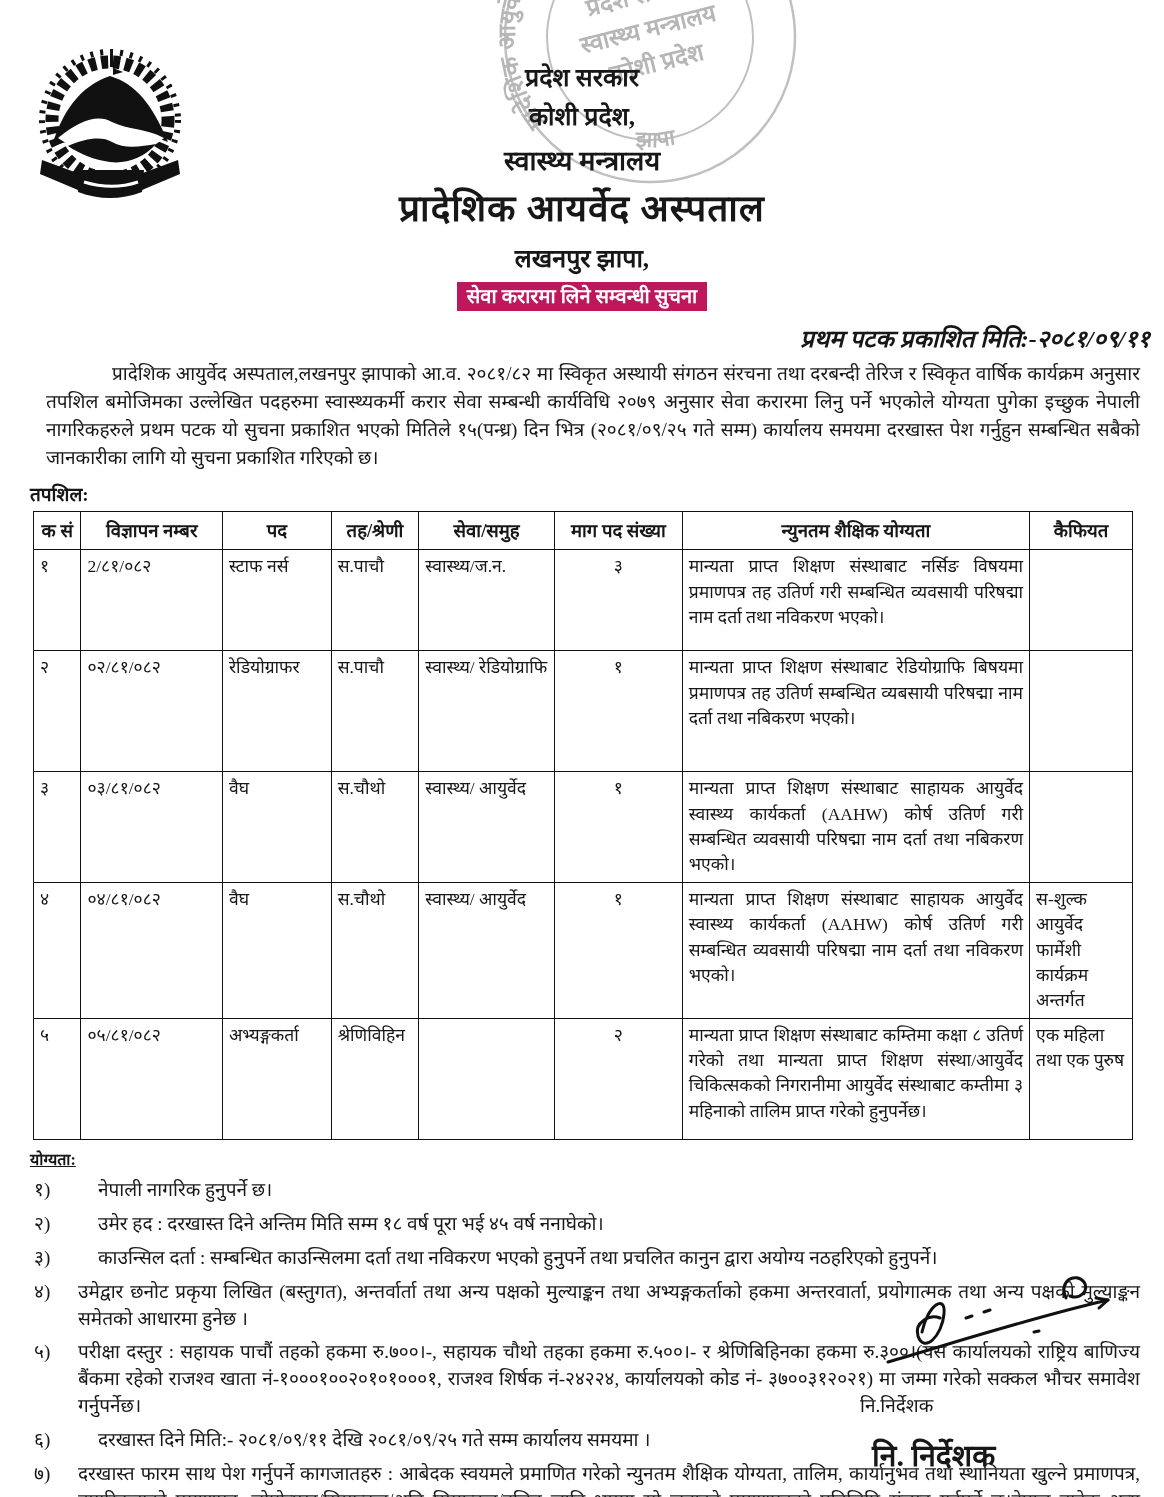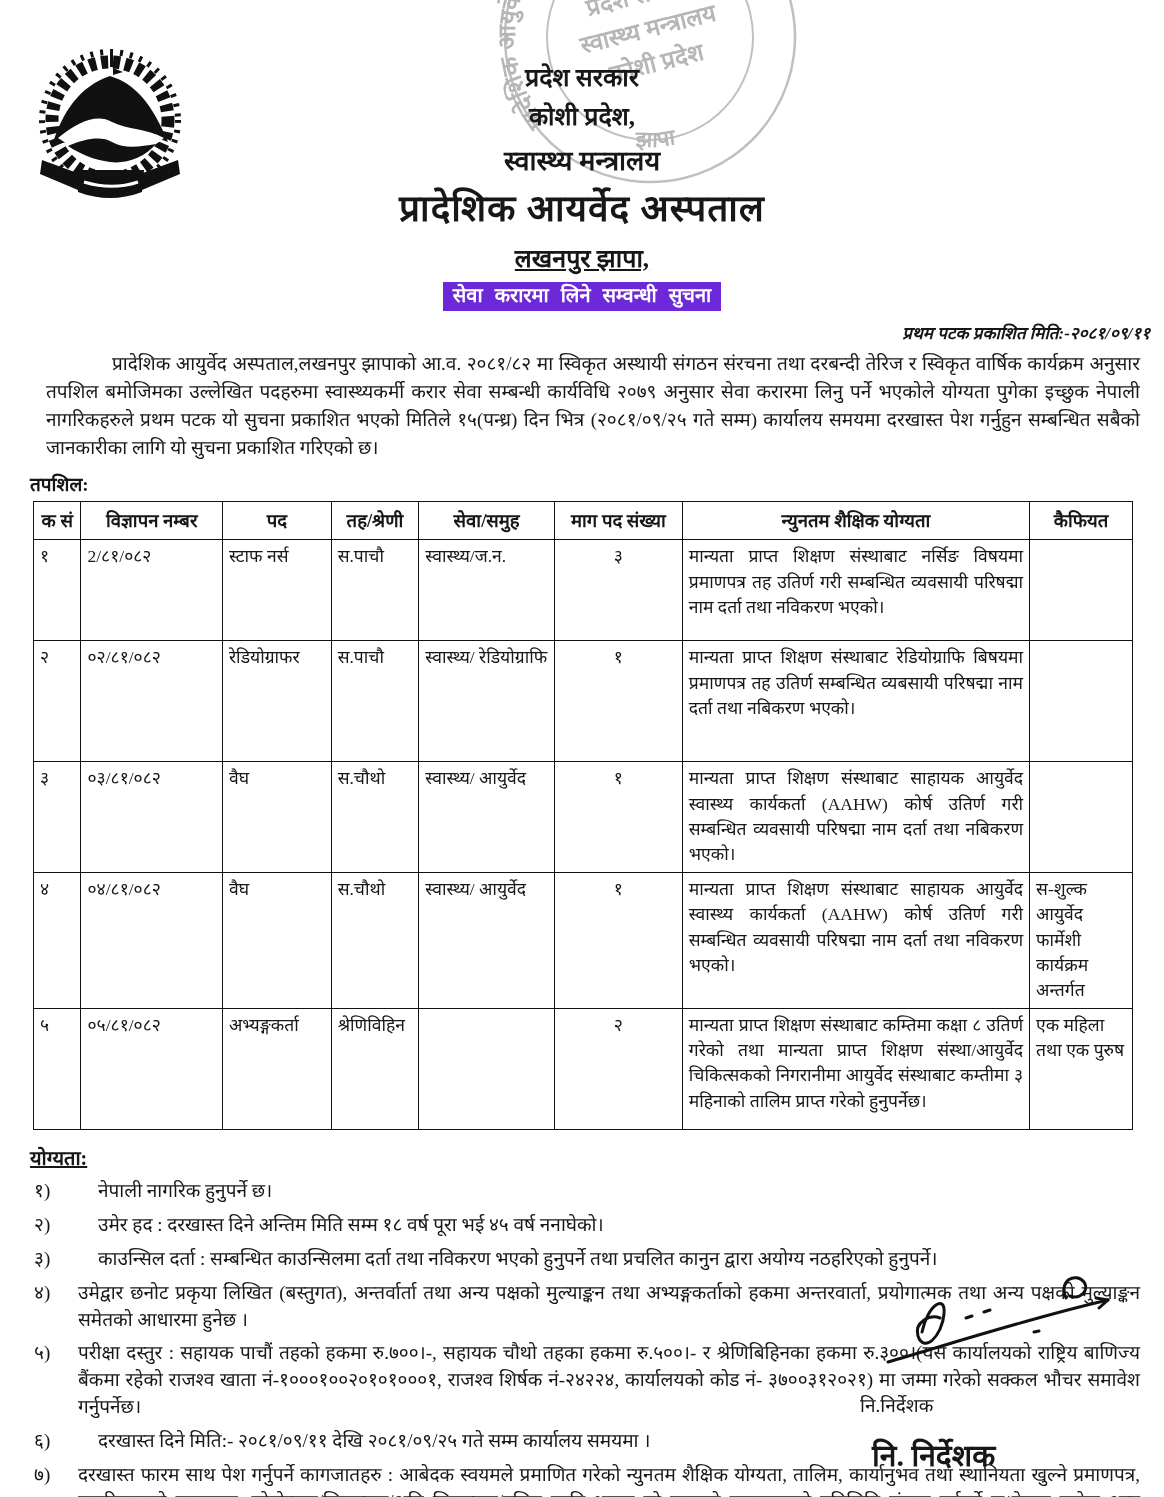--- a/index.html
+++ b/index.html
@@ -13,25 +13,25 @@
   
   .stamp{position:absolute;left:495px;top:-118px;width:310px;height:310px;
     opacity:.62;pointer-events:none;transform:rotate(-14deg);}
   .stamp text{fill:#8a8a8a;font-weight:bold;}
   
   .letterhead{position:relative;text-align:center;padding-top:62px;line-height:1.25;}
   .lh-gov{font-size:25px;font-weight:bold;}
   .lh-prov{font-size:25px;font-weight:bold;margin-top:8px;}
   .lh-min{font-size:27px;font-weight:bold;margin-top:12px;}
   .lh-hosp{font-size:37px;font-weight:bold;margin-top:8px;letter-spacing:1px;}
-  .lh-addr{font-size:25px;font-weight:bold;margin-top:10px;text-decoration:underline;}
-  .banner{display:inline-block;background:#6d28d9;color:#fff;font-size:20px;
-    font-weight:bold;padding:2px 10px;margin-top:8px;font-family:Liberation Mono, monospace;}
-  
-  .pubdate{text-align:right;font-weight:bold;font-style:italic;font-size:17px;
+  .lh-addr{font-size:25px;font-weight:bold;margin-top:10px;}
+  .banner{display:inline-block;background:#be185d;color:#fff;font-size:20px;
+    font-weight:bold;padding:2px 10px;margin-top:8px;}
+  
+  .pubdate{text-align:right;font-weight:bold;font-style:italic;font-size:24px;
     margin:10px 14px 0 0;}
   
   .intro{margin:6px 24px 0 46px;font-size:19px;line-height:1.47;
     text-align:justify;text-indent:66px;}
   .tapasil{margin:10px 0 4px 30px;font-size:19px;font-weight:bold;}
   
   table.vac{border-collapse:collapse;margin-left:33px;width:1100px;
     font-size:17.5px;line-height:1.45;}
   table.vac th,table.vac td{border:1.6px solid #111;padding:4px 6px;vertical-align:top;}
   table.vac th{font-weight:bold;font-size:18.5px;text-align:center;padding-top:6px;}
@@ -45,21 +45,21 @@
   th.c-rem{width:96px;}
   td.t-center{text-align:center;}
   td.t-qual{text-align:justify;}
   td.t-rem{text-align:left;margin-left:48px;}
   tr.r1 td{height:92px;}
   tr.r2 td{height:112px;}
   tr.r3 td{height:74px;}
   tr.r4 td{height:92px;}
   tr.r5 td{height:112px;}
   
-  .qual-head{margin:14px 0 4px 30px;font-size:20px;font-weight:bold;
+  .qual-head{margin:8px 0 4px 30px;font-size:16px;font-weight:bold;
     text-decoration:underline;}
   .cond{margin:0 20px 0 34px;font-size:19px;}
   .cond-item{display:flex;margin-top:7px;line-height:1.42;}
   .cond-num{flex:0 0 44px;}
   .cond-text{flex:1;text-align:justify;padding-right:4px;}
   .cond-text.short{text-align:left;margin-left:20px;}
   
   .sig{position:absolute;left:860px;top:1270px;width:290px;}
   .sig-svg{width:260px;height:120px;display:block;margin-left:10px;}
   .sig-name{font-size:19px;margin-top:2px;}

